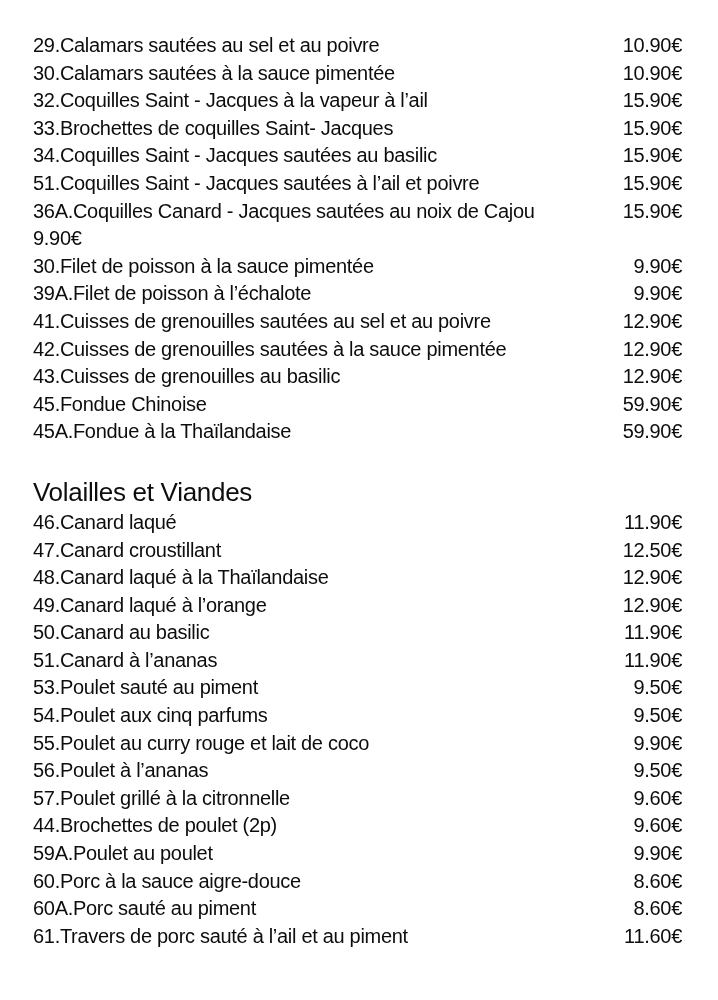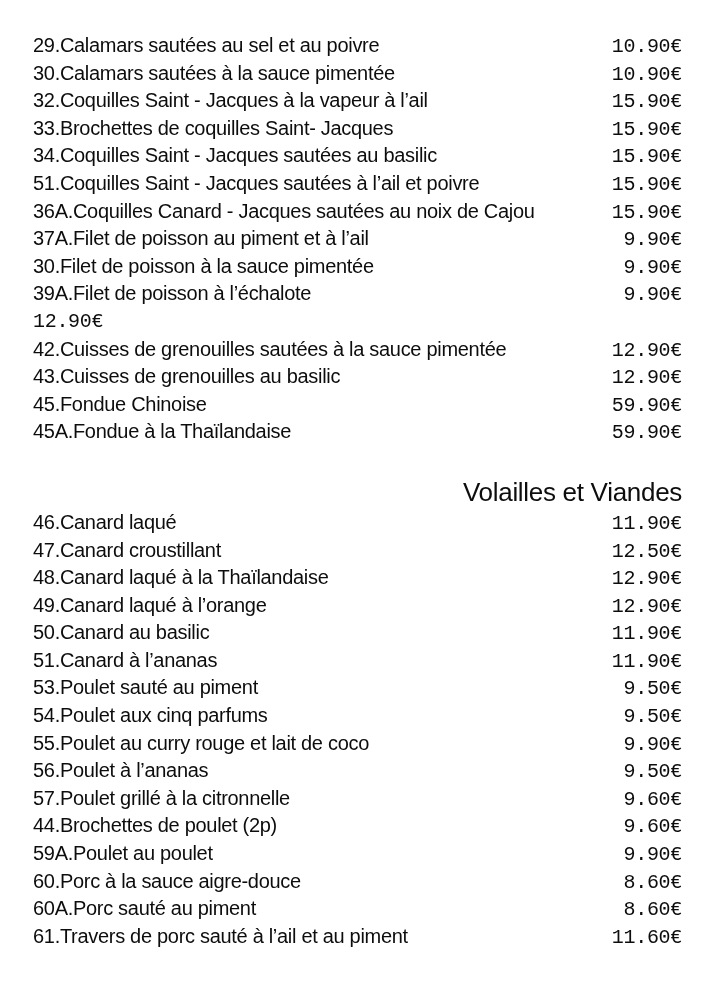--- a/index.html
+++ b/index.html
@@ -27,28 +27,27 @@
     line-height: 27.6px;
     font-size: 20px;
     letter-spacing: -0.3px;
     white-space: nowrap;
   }
   .item-name {
     text-align: left;
   }
   .item-price {
     text-align: right;
-    font-family: Liberation Mono, monospace;
   }
   .section-header {
     margin: 29px 0 0 0;
     font-size: 26px;
     font-weight: 400;
     line-height: 34px;
-    text-align: right;
+    text-align: left;
     letter-spacing: -0.3px;
   }
 </style>
 </head>
 <body>
 
 <div class="page">
   <main class="menu">
 
     <section class="menu-section">
@@ -75,32 +74,32 @@
           </div>
           <div class="menu-row">
             <span class="item-name">51.Coquilles Saint - Jacques sautées à l’ail et poivre</span>
             <span class="item-price">15.90€</span>
           </div>
           <div class="menu-row">
             <span class="item-name">36A.Coquilles Canard - Jacques sautées au noix de Cajou</span>
             <span class="item-price">15.90€</span>
           </div>
           <div class="menu-row">
-            <span class="item-name">37A.Filet de poisson au piment et à l’ail</span>
             <span class="item-price">9.90€</span>
           </div>
           <div class="menu-row">
             <span class="item-name">30.Filet de poisson à la sauce pimentée</span>
             <span class="item-price">9.90€</span>
           </div>
           <div class="menu-row">
             <span class="item-name">39A.Filet de poisson à l’échalote</span>
             <span class="item-price">9.90€</span>
           </div>
           <div class="menu-row">
+            <span class="item-name">41.Cuisses de grenouilles sautées au sel et au poivre</span>
             <span class="item-price">12.90€</span>
           </div>
           <div class="menu-row">
             <span class="item-name">42.Cuisses de grenouilles sautées à la sauce pimentée</span>
             <span class="item-price">12.90€</span>
           </div>
           <div class="menu-row">
             <span class="item-name">43.Cuisses de grenouilles au basilic</span>
             <span class="item-price">12.90€</span>
           </div>

